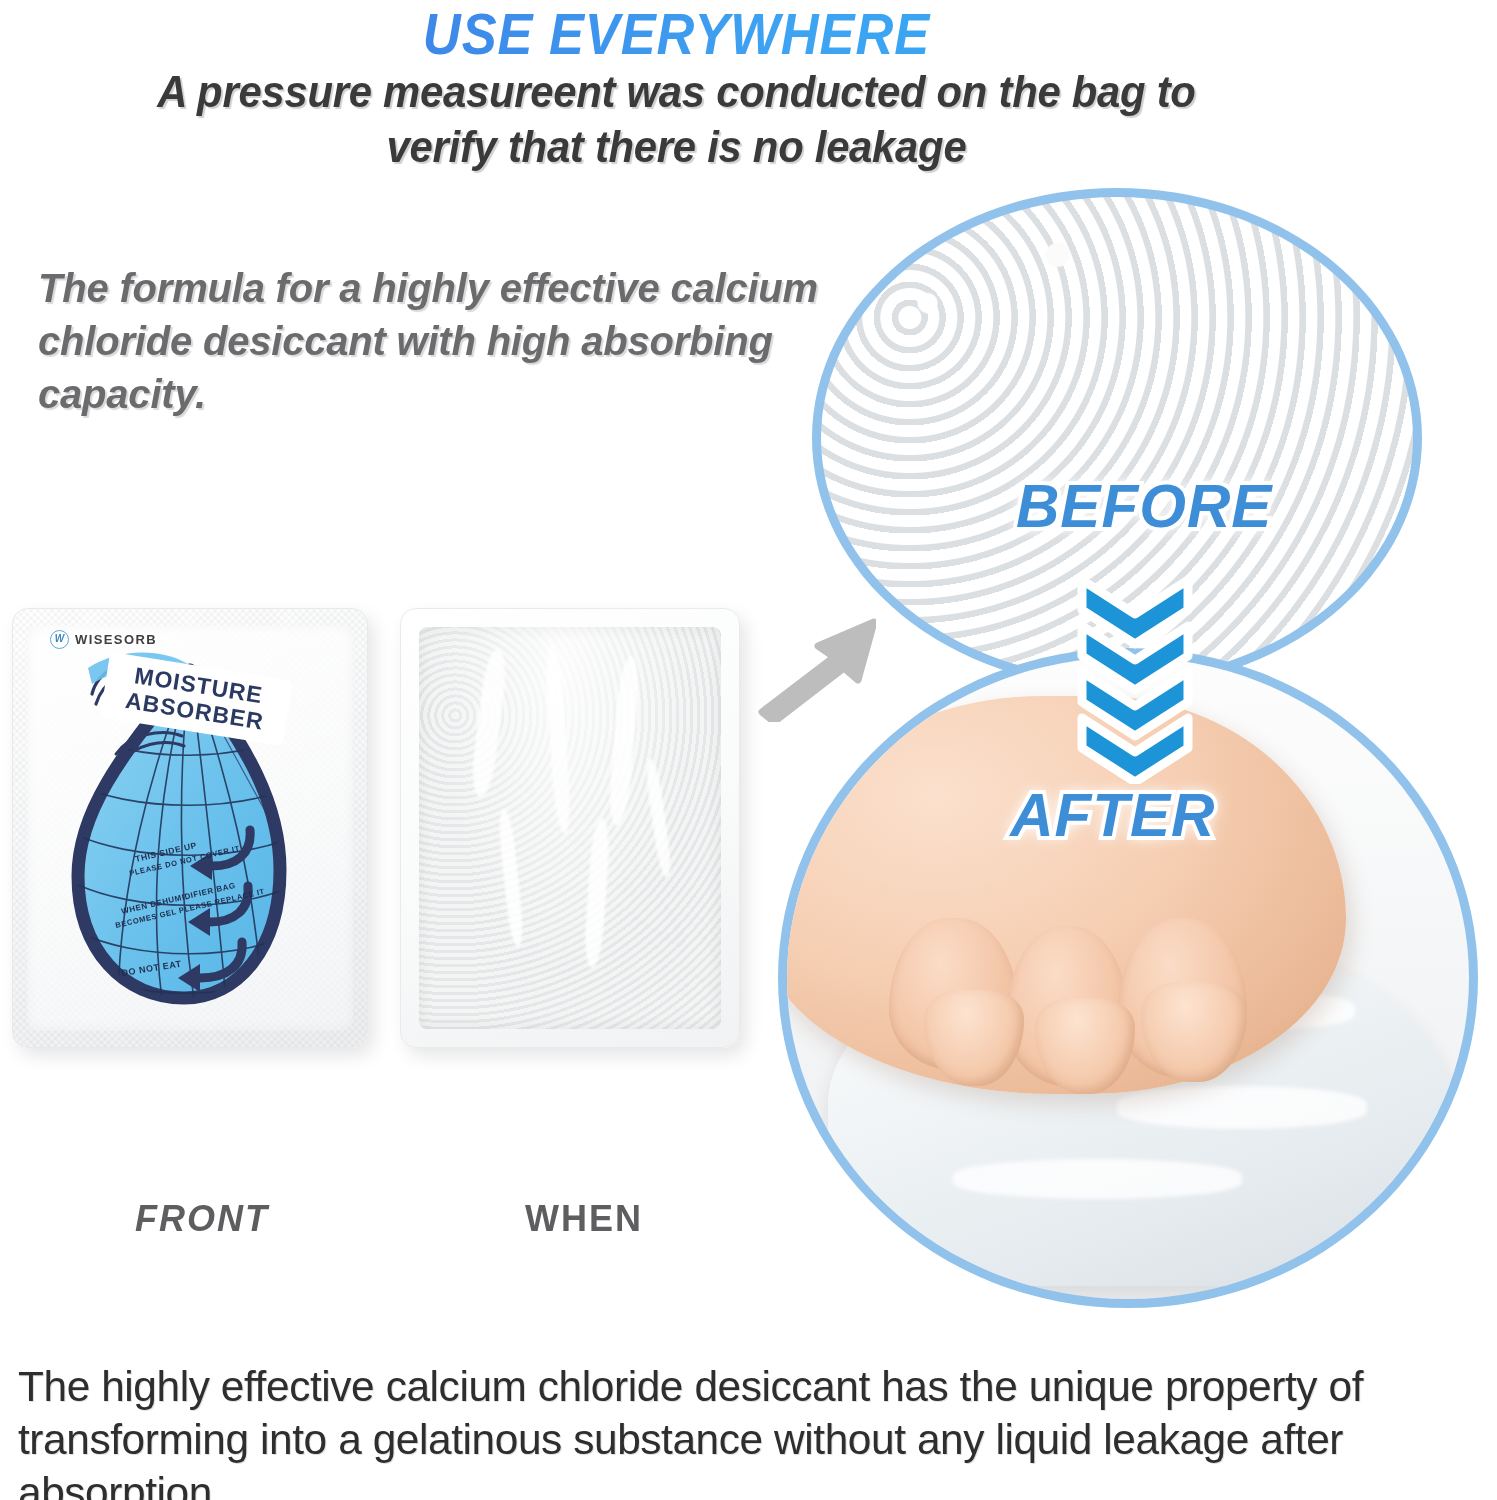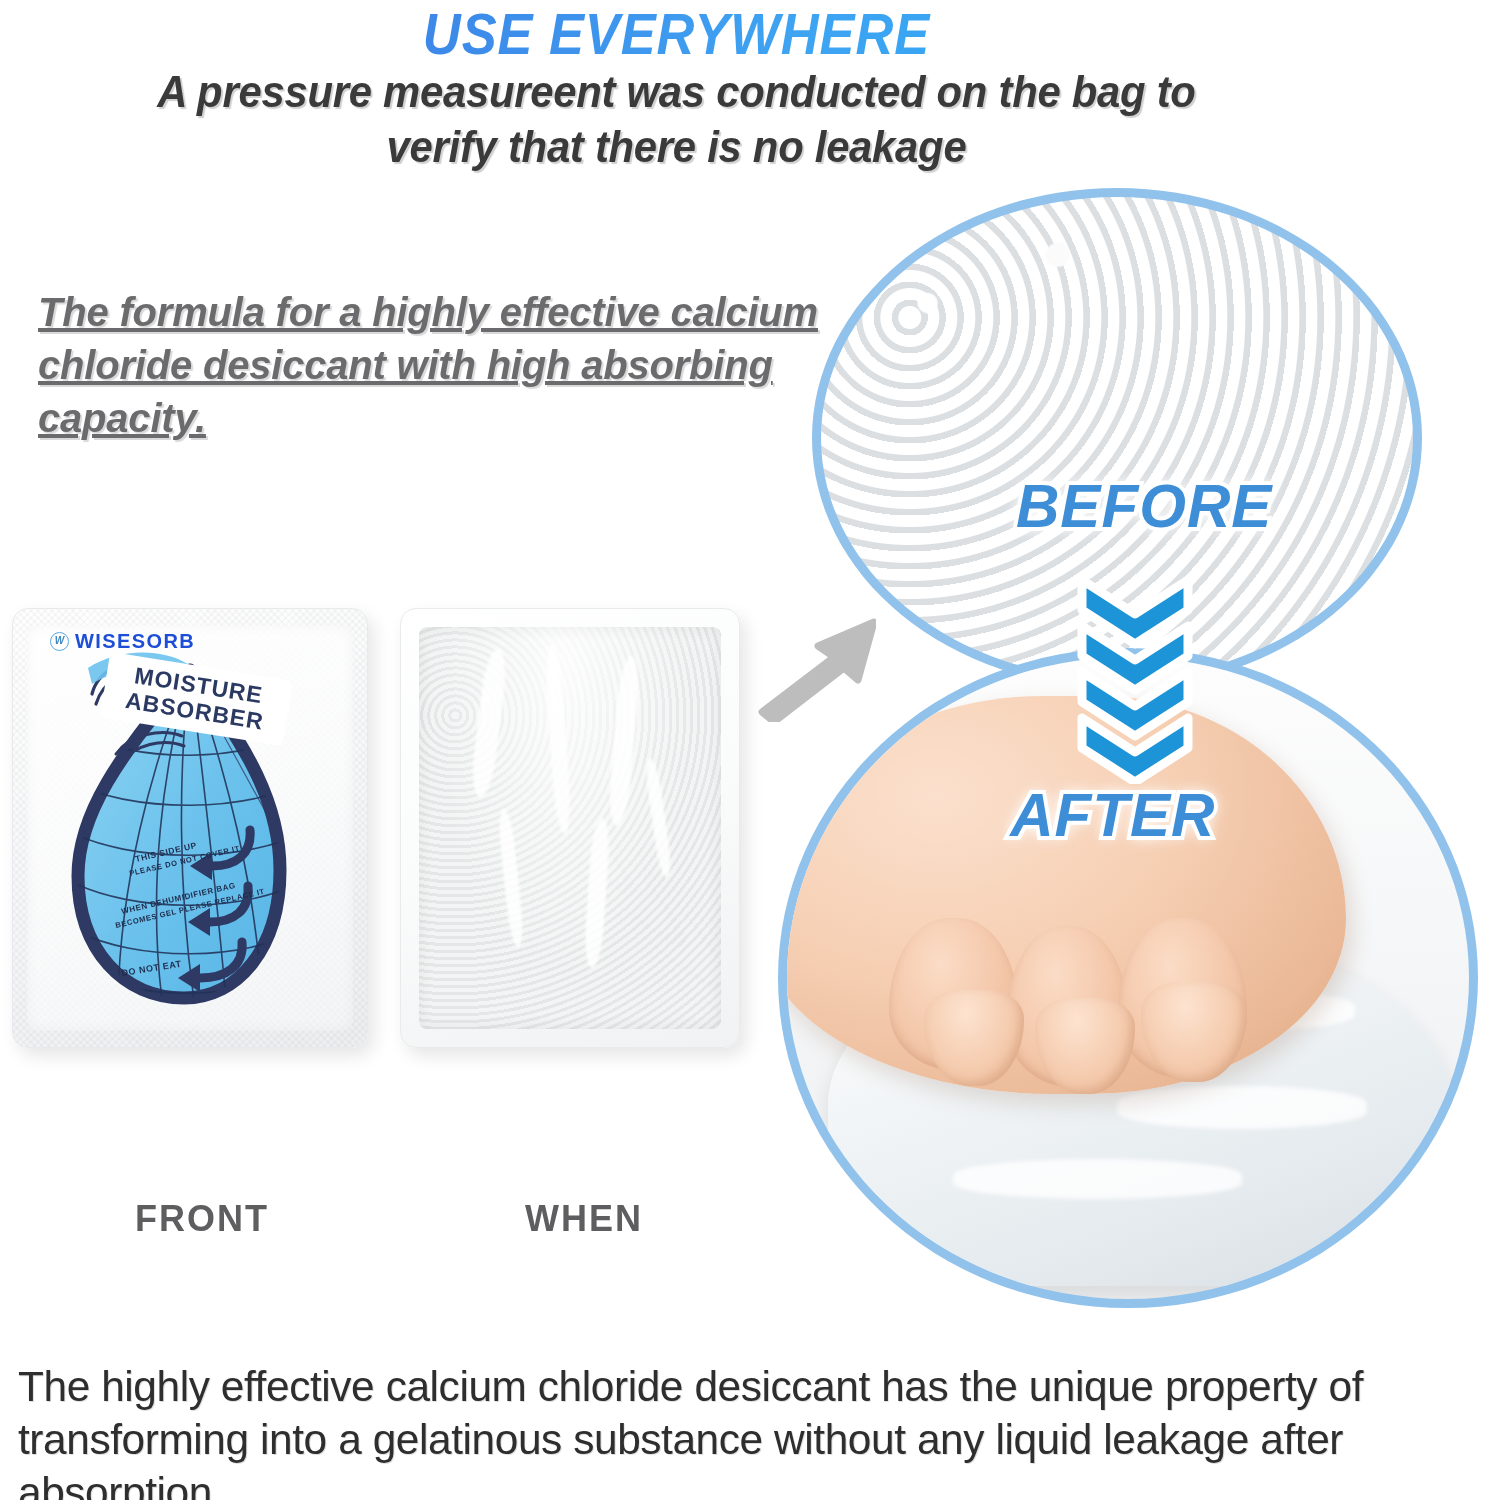--- a/index.html
+++ b/index.html
@@ -34,30 +34,29 @@
     line-height: 55px;
     letter-spacing: -0.3px;
     transform: scaleX(0.93);
     padding: 0 90px;
     text-shadow: 2px 2px 1px rgba(150,150,150,.45);
   }
 
   
   #intro-text {
     position: absolute;
-    left: 38px; top: 286px;
+    left: 38px; top: 262px;
     width: 780px;
     font-size: 40px;
     font-weight: bold;
     font-style: italic;
     line-height: 53px;
     color: #6b6b6d;
     letter-spacing: -0.2px;
     text-shadow: 2px 2px 1px rgba(170,170,172,.45);
-    text-decoration: underline;
   }
 
   
   .packet-wrap { position: absolute; }
   #packet-front-wrap { left: 12px; top: 608px; width: 356px; height: 440px; }
   #packet-back-wrap  { left: 400px; top: 608px; width: 340px; height: 440px; }
 
   .packet {
     position: absolute; inset: 0;
     border-radius: 16px;
@@ -83,21 +82,21 @@
   #logo-row {
     position:absolute; left:38px; top:22px; z-index:5;
     display:flex; align-items:center; gap:6px;
   }
   #logo-mark {
     width:19px; height:19px; border-radius:50%;
     border:1.6px solid #5aa8dd; color:#3e87c0;
     font-size:10px; font-weight:bold; line-height:16px; text-align:center;
     font-style:italic;
   }
-  #logo-text { font-size:20px; font-weight:bold; color:#1d4ed8; letter-spacing:1.4px; }
+  #logo-text { font-size:13px; font-weight:bold; color:#404040; letter-spacing:1.4px; }
 
   #ribbon {
     position:absolute; left:92px; top:58px; z-index:6;
     width:185px; padding:6px 10px 8px 10px;
     transform: rotate(9deg);
     background:#ffffff;
     border-radius: 6px;
     text-align:center;
   }
   #ribbon div { color:#2b3a63; font-weight:bold; letter-spacing:1px; font-size:23px; line-height:26px; }
@@ -123,21 +122,21 @@
     position:absolute; z-index:4; background: rgba(255,255,255,.85);
     filter: blur(1.2px);
     border-radius: 50% / 30%;
   }
 
   
   .packet-caption {
     position:absolute; font-size:36px; font-weight:bold;
     color:#5e5e60; letter-spacing:2px;
   }
-  #caption-front { left:135px; top:1198px; }
+  #caption-front { left:135px; top:1198px;font-style:italic; }
   #caption-back  { left:525px; top:1198px; }
 
   
   #gray-arrow { position:absolute; left:756px; top:616px; width:120px; height:106px; z-index:8; }
 
   
   #circle-before {
     position:absolute; left:812px; top:188px; width:610px; height:500px;
     border-radius:50%;
     border: 9px solid #90c2ec;

